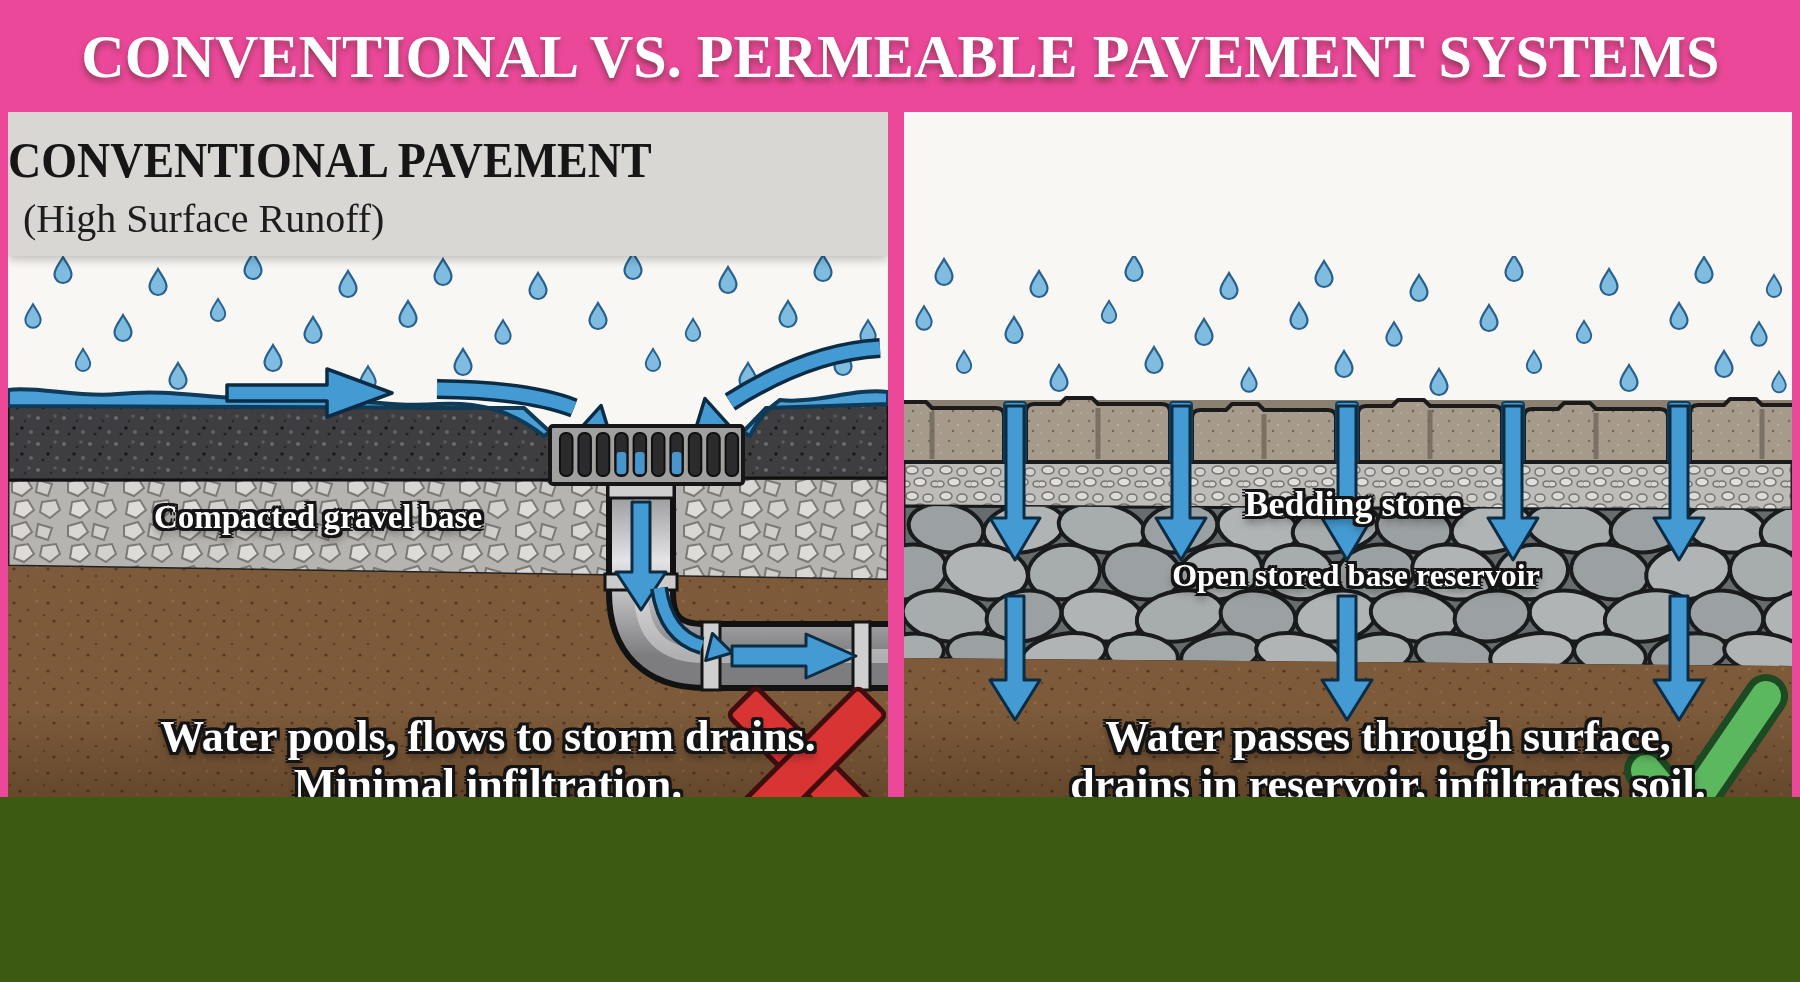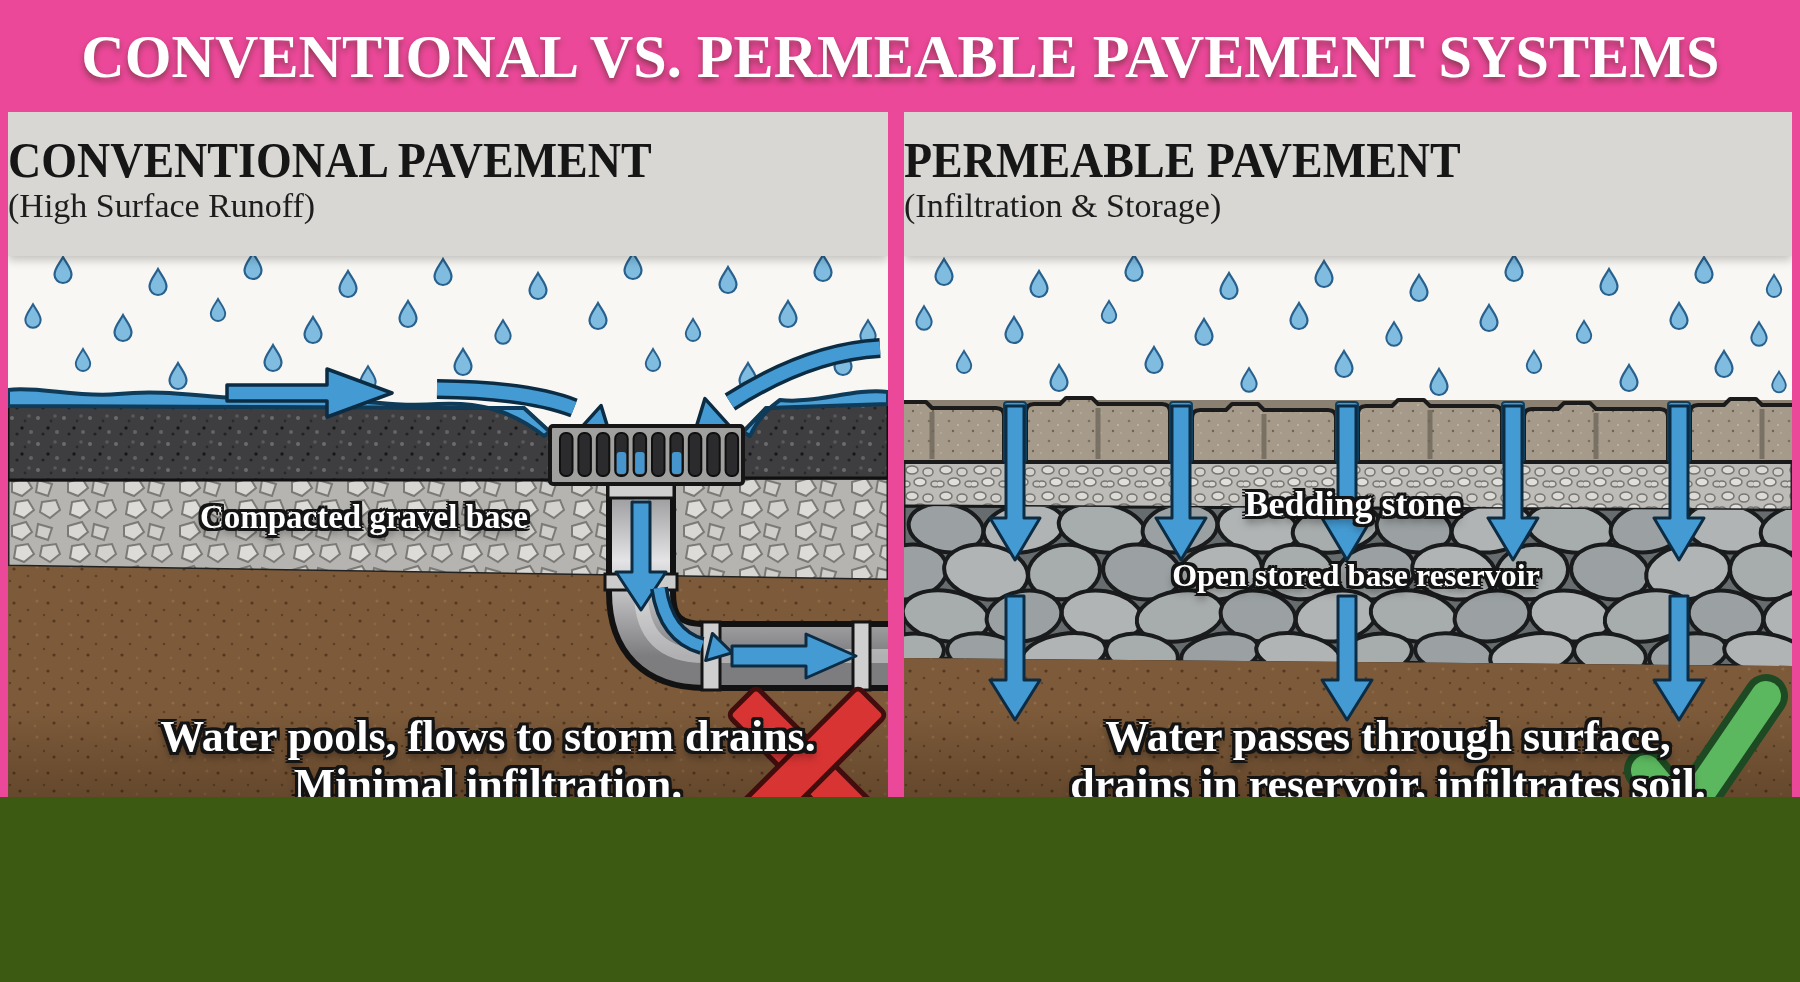--- a/index.html
+++ b/index.html
@@ -12,29 +12,29 @@
                 letter-spacing:0px;transform:scaleX(.97);
                 text-shadow:0 4px 6px rgba(25,40,0,.45);}
   
   .panel{position:absolute;top:112px;height:722px;background:#f8f7f3;overflow:hidden;}
   .panel-left{left:8px;width:880px;}
   .panel-right{left:904px;width:888px;}
   .panel-header{position:absolute;left:0;top:0;right:0;height:144px;background:#d8d7d4;
                 text-align:left;box-shadow:0 4px 9px rgba(0,0,0,.22);z-index:5;}
   .panel-header h2{margin:22px 0 0 0;font-size:46px;font-weight:bold;color:#161616;
                    transform:scaleY(1.08);letter-spacing:0;}
-  .panel-header .sub{margin-top:0;font-size:34px;color:#1d1d1d;}
+  .panel-header .sub{margin-top:8px;font-size:40px;color:#1d1d1d;padding-left:15px;}
   .scene{position:absolute;left:0;top:144px;width:100%;height:578px;}
   .scene svg{position:absolute;left:0;top:0;}
   
   .outline-text{position:absolute;color:#ffffff;font-weight:bold;text-align:center;
      text-shadow:-3px -3px 0 #141414,3px -3px 0 #141414,-3px 3px 0 #141414,3px 3px 0 #141414,
                  -3px 0 0 #141414,3px 0 0 #141414,0 -3px 0 #141414,0 3px 0 #141414,
                  0 6px 9px rgba(0,0,0,.55);}
-  .lbl-gravel{left:100px;top:243px;width:420px;font-size:33px;text-align:right;}
+  .lbl-gravel{left:100px;top:243px;width:420px;font-size:33px;}
   .lbl-bedding{left:239px;top:227px;width:420px;font-size:36px;}
   .lbl-reservoir{left:122px;top:301px;width:660px;font-size:32px;}
   .caption{left:0;top:457px;width:100%;font-size:44px;line-height:48px;margin-left:40px;}
   
   .bottom-bar{position:absolute;left:0;top:834px;width:1800px;height:148px;
       background:radial-gradient(ellipse at 50% 35%, #587d28 0%, #4b6c1e 62%, #405d16 100%);}
 </style>
 </head>
 <body>
 
@@ -190,24 +190,20 @@
 
       <div class="outline-text lbl-gravel">Compacted gravel base</div>
       <div class="outline-text caption">
         <div>Water pools, flows to storm drains.</div>
         <div>Minimal infiltration.</div>
       </div>
     </div>
   </div>
 
   <div class="panel panel-right">
-    <div class="panel-header">
-      <h2>PERMEABLE PAVEMENT</h2>
-      <div class="sub">(Infiltration &amp; Storage)</div>
-    </div>
     <div class="scene">
       <svg width="888" height="578" viewBox="0 0 888 578">
         <defs>
           <pattern id="bed" width="34" height="26" patternUnits="userSpaceOnUse">
             <rect width="34" height="26" fill="#bdbcb8"></rect>
             <ellipse cx="8" cy="6" rx="6" ry="4" fill="#dcdbd7" stroke="#76756f" stroke-width="1.5"></ellipse>
             <ellipse cx="24" cy="8" rx="5" ry="4" fill="#d2d1cd" stroke="#76756f" stroke-width="1.5"></ellipse>
             <ellipse cx="16" cy="18" rx="6" ry="4" fill="#e0dfdb" stroke="#76756f" stroke-width="1.5"></ellipse>
             <ellipse cx="31" cy="20" rx="4" ry="3" fill="#cccbc7" stroke="#76756f" stroke-width="1.5"></ellipse>
             <ellipse cx="2" cy="20" rx="4" ry="3" fill="#d7d6d2" stroke="#76756f" stroke-width="1.5"></ellipse>

